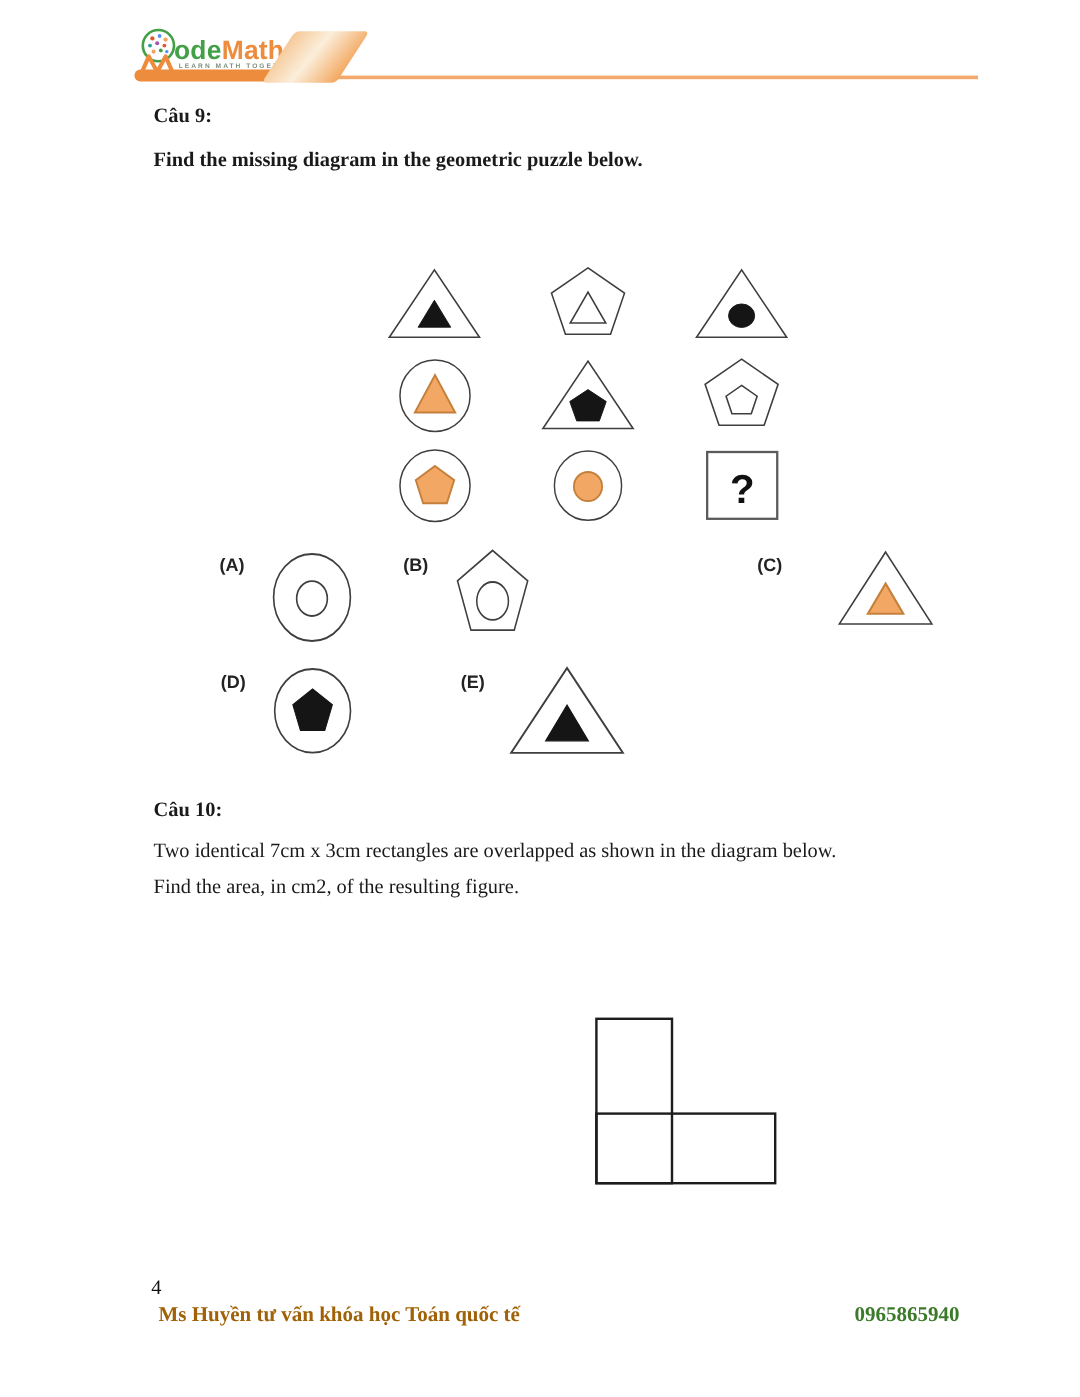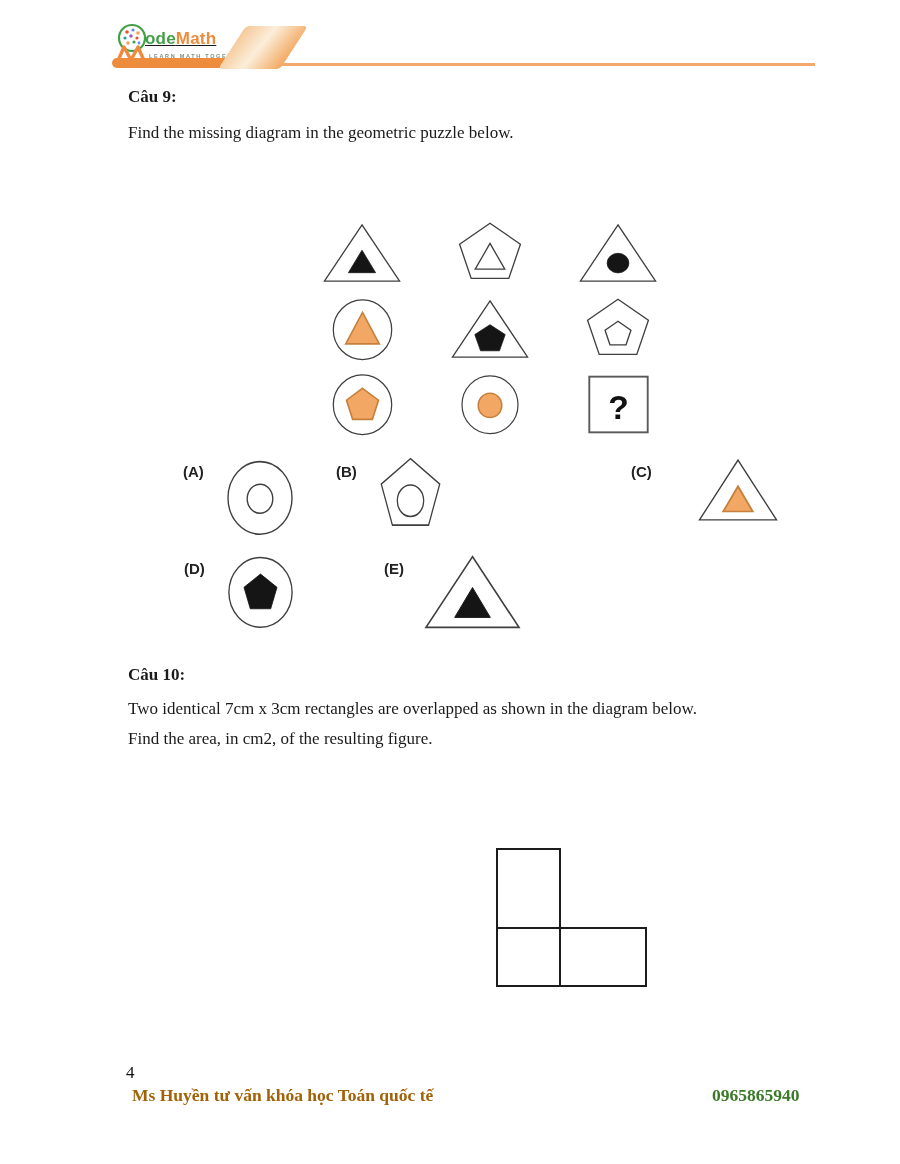--- a/index.html
+++ b/index.html
@@ -9,21 +9,21 @@
     width: 900px;
     height: 1164px;
     background: #ffffff;
     font-family: "Liberation Serif", serif;
     color: #1a1a1a;
     overflow: hidden;
   }
   
   .logo { position: absolute; left: 112px; top: 22px; width: 160px; height: 46px; }
   .logo-icon { position: absolute; left: 0; top: 0; }
-  .brand { position: absolute; left: 33px; top: 7px; font-family: "Liberation Sans", sans-serif; font-weight: bold; font-size: 17px; letter-spacing: 0.2px; text-decoration: underline; }
+  .brand { position: absolute; left: 33px; top: 7px; font-family: "Liberation Sans", sans-serif; font-weight: bold; font-size: 22px; letter-spacing: 0.2px; }
   .tagline { position: absolute; left: 37px; top: 31px; font-family: "Liberation Sans", sans-serif; font-size: 5.5px; letter-spacing: 1.7px; color: #7d917d; font-weight: bold; }
   .band-thick { position: absolute; left: 112px; top: 58px; width: 128px; height: 10px; border-radius: 6px 2px 2px 6px; z-index: 2; }
   .band-swoosh { position: absolute; left: 232px; top: 26px; width: 62px; height: 43px; transform: skewX(-33deg); border-radius: 4px; z-index: 3;
     background: linear-gradient(100deg, #f6c897 0%, #fbeeda 45%, #f3a75f 100%); }
   .band-line { position: absolute; left: 250px; top: 63px; width: 565px; height: 3px; z-index: 1; }
   
   .tline { position: absolute; font-size: 17px; white-space: nowrap; }
   .heading { font-weight: bold; font-size: 17px; }
   .italic { font-style: italic; }
   
@@ -68,21 +68,21 @@
     <div class="brand">
       <span style="color: rgb(67, 160, 71);">ode</span><span style="color: rgb(238, 140, 61);">Math</span>
     </div>
     <div class="tagline">LEARN MATH TOGETHER</div>
   </div>
   <div class="band-thick" style="background: rgb(238, 140, 61);"></div>
   <div class="band-swoosh"></div>
   <div class="band-line" style="background: rgb(242, 169, 107);"></div>
 
   <div class="tline heading" style="left:128px; top:87px;">Câu 9:</div>
-  <div class="tline" style="left:128px; top:123px;">Find the missing diagram in the geometric puzzle below.</div>
+  <div class="tline" style="left:128px; top:123px;font-weight:bold;">Find the missing diagram in the geometric puzzle below.</div>
 
   <div class="puzzle-grid" id="puzzle-grid">
       <div class="puzzle-cell">
         <svg viewBox="0 0 100 86" width="80" height="62" preserveAspectRatio="none">
           <polygon points="50,4 97,82 3,82" fill="#fff" stroke="#3F3F3F" stroke-width="1.7"></polygon>
           <polygon points="50.0,39.1 67.0,70.3 33.0,70.3" fill="#151515" stroke="#151515" stroke-width="1"></polygon>
         </svg>
       </div>
       <div class="puzzle-cell">
         <svg viewBox="0 0 100 86" width="78" height="64" preserveAspectRatio="none">

